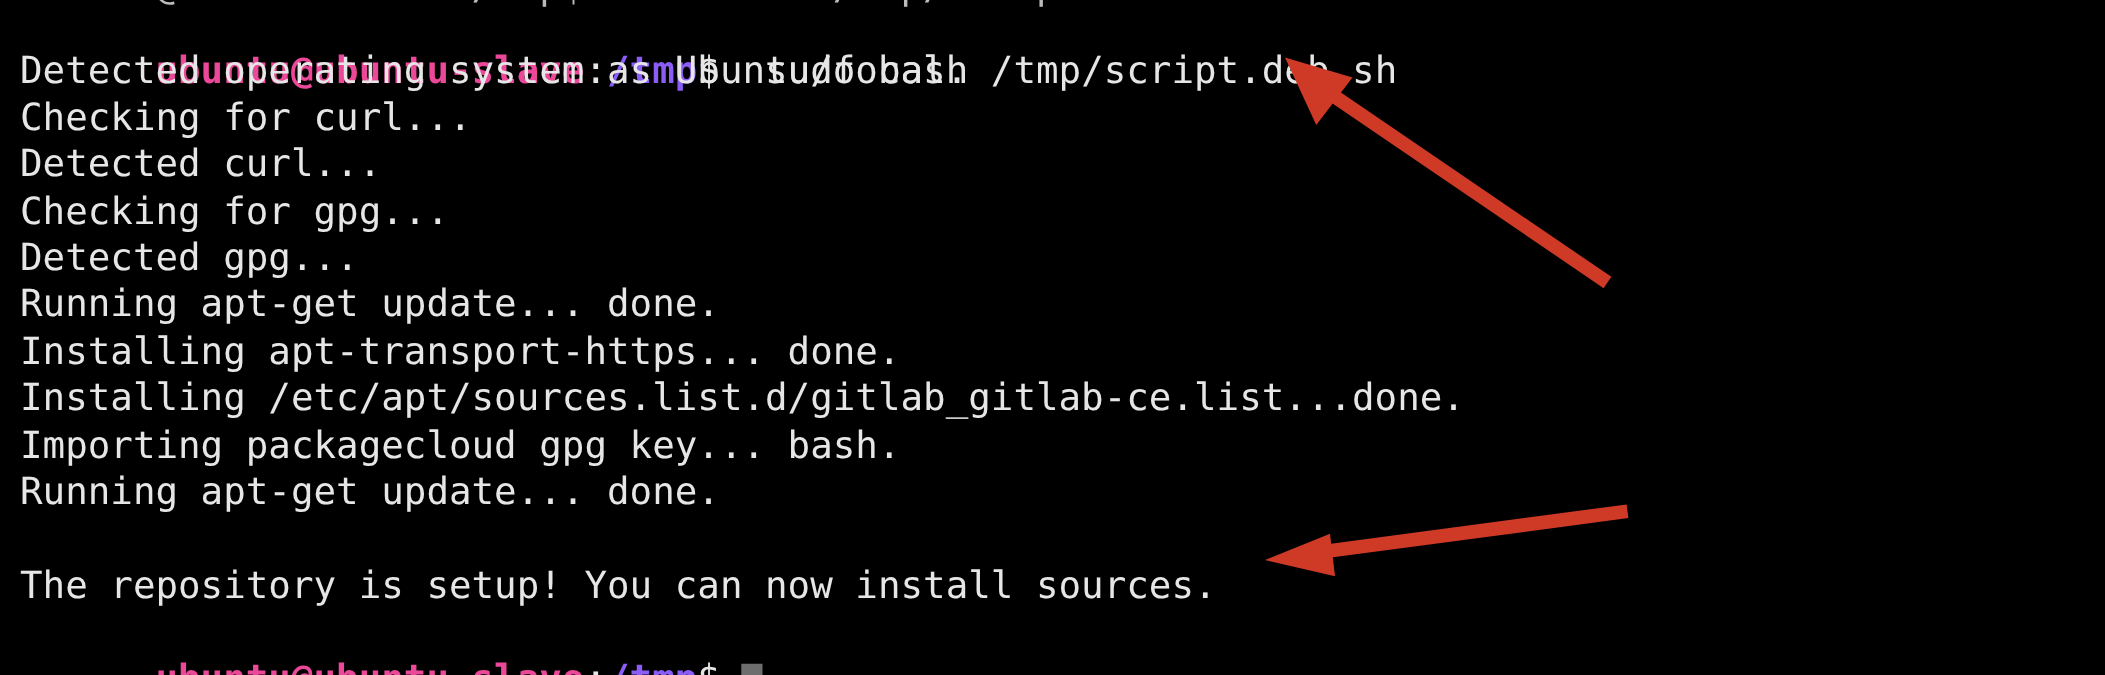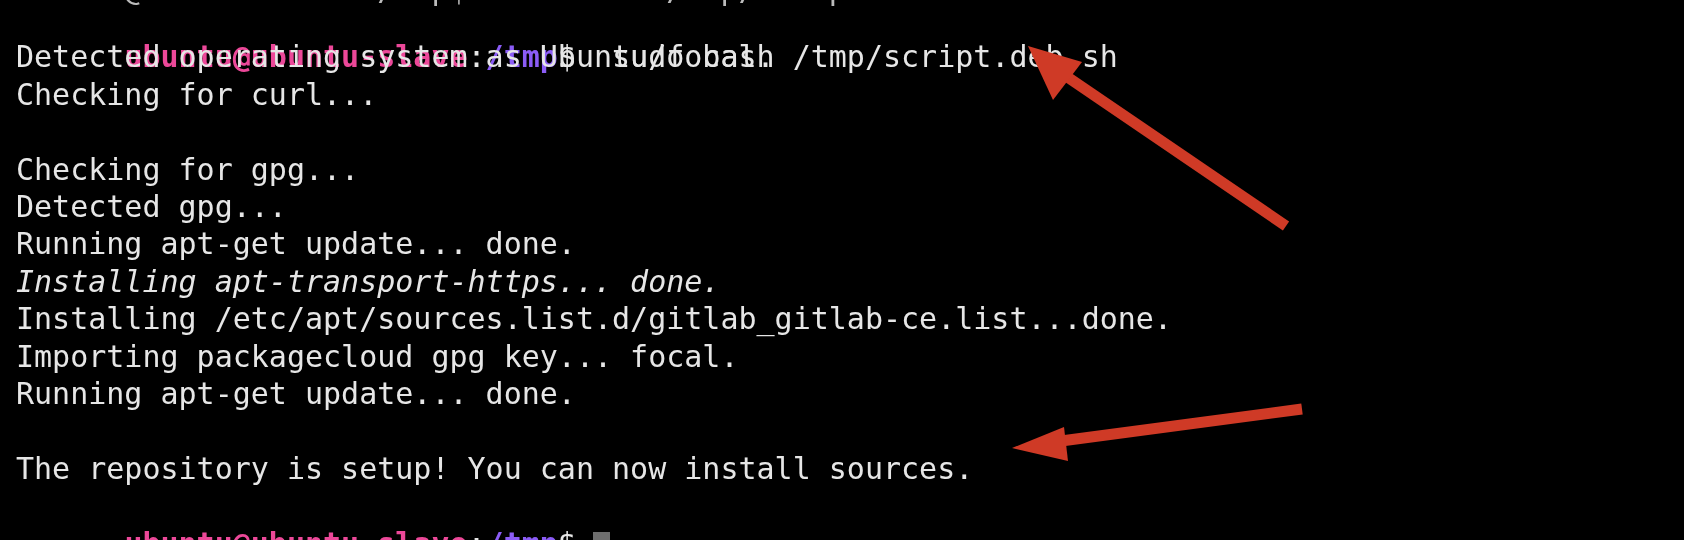--- a/index.html
+++ b/index.html
@@ -85,26 +85,27 @@
   <div id="screen">
 
     <div class="line clipped-top" style="top:-29px; opacity:0.85;">ubuntu@ubuntu-slave:/tmp$ sudo bash /tmp/script.deb.sh</div>
 
     <div class="line" style="top:1px;">
       <span class="seg-user">ubuntu@ubuntu-slave</span><span class="seg-colon">:</span><span class="seg-path">/tmp</span><span class="seg-dollar">$</span><span class="seg-cmd">  sudo bash /tmp/script.deb.sh</span>
     </div>
 
     <div class="line" style="top:38.4px;">Detected operating system as Ubuntu/focal.</div>
     <div class="line" style="top:75.8px;">Checking for curl...</div>
+    <div class="line" style="top:113.2px;">Detected curl...</div>
     <div class="line" style="top:150.6px;">Checking for gpg...</div>
     <div class="line" style="top:188.0px;">Detected gpg...</div>
     <div class="line" style="top:225.4px;">Running apt-get update... done.</div>
-    <div class="line" style="top:262.8px;font-style:italic;">Installing apt-transport-https... done.</div>
+    <div class="line" style="top:262.8px;">Installing apt-transport-https... done.</div>
     <div class="line" style="top:300.2px;text-align:center;">Installing /etc/apt/sources.list.d/gitlab_gitlab-ce.list...done.</div>
-    <div class="line" style="top:337.6px;">Importing packagecloud gpg key... focal.</div>
+    <div class="line" style="top:337.6px;">Importing packagecloud gpg key... bash.</div>
     <div class="line" style="top:375.0px;">Running apt-get update... done.</div>
     <div class="line" style="top:412.4px;"></div>
     <div class="line" style="top:449.8px;">The repository is setup! You can now install sources.</div>
 
     <div class="line" style="top:487.2px;">
       <span class="seg-user">ubuntu@ubuntu-slave</span><span class="seg-colon">:</span><span class="seg-path">/tmp</span><span class="seg-dollar">$</span><span class="cursor-block"></span>
     </div>
 
   </div>
 

